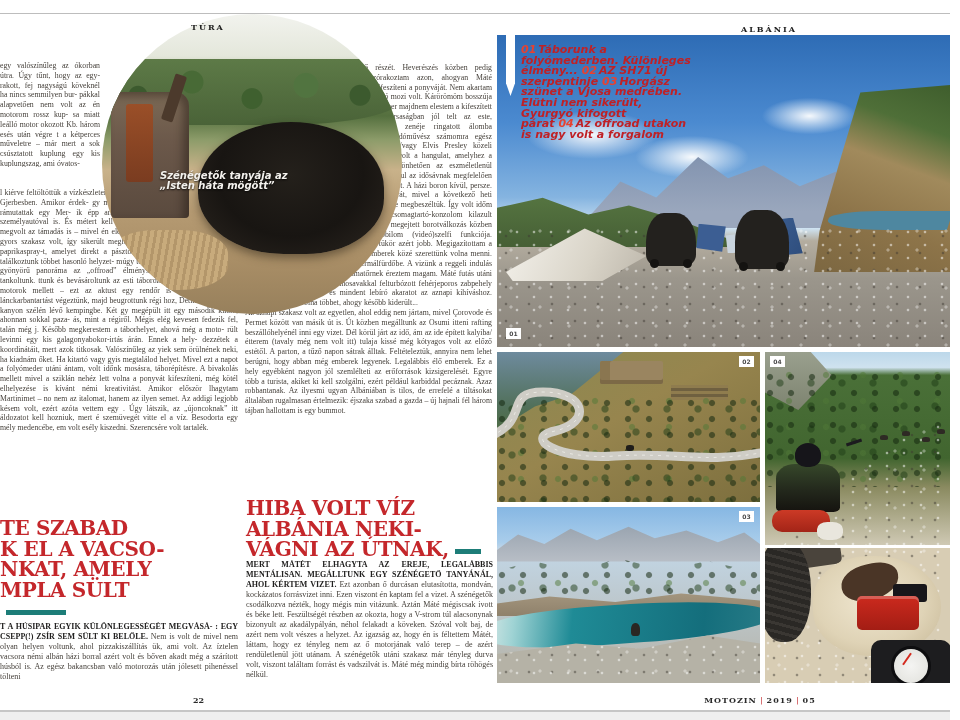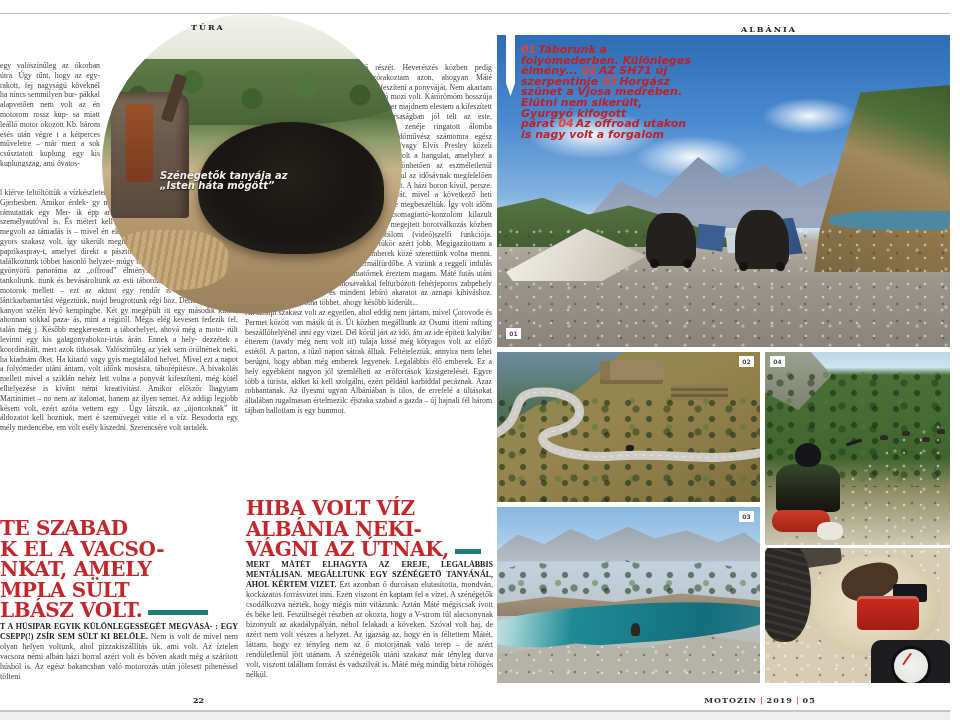--- a/index.html
+++ b/index.html
@@ -203,21 +203,21 @@
     <div class="wrapfloat-l"></div>
     <p>a nap hátralévő részét. Heverészés közben pedig kifejezetten jól szórakoztam azon, ahogyan Máté makacsul igyekezett kifeszíteni a ponyváját. Nem akartam róla lebeszélni, tényleg jó mozi volt. Kárörömöm bosszúja az volt, hogy másnap kétszer majdnem elestem a kifeszített kötelekben. A kitűnő társaságban jól telt az este, lefekvéskor Paolo Nutini zenéje ringatott álomba bennünket. A nevezett előadóművész számomra egész egyértelműen Komár Laci és/vagy Elvis Presley közeli rokonának tűnik. Felejthetetlen volt a hangulat, amelyhez a kevés fényszennyezettségnek köszönhetően az eszméletlenül csillagos égbolt is hozzájárult. Ráadásul az idősávnak megfelelően számos hullócsillag fokozta a hangulatot. A házi boron kívül, persze. Másnap reggel Máté elment futni egy órát, mivel a következő heti versenyére készült. Szüksége volt edzésre, előre megbeszéltük. Így volt időm beszedni a száraz ruhákat, meghúzni a csomagtartó-konzolom kilazult csavarját. A nagyon ráérős készülődés során megejtett borotválkozás közben kipróbáltam, hogyan működik a mobilom (videó)szelfi funkciója. Használhatónak tűnt, de a visszapillantó tükör azért jobb. Megigazítottam a bikinivonalamat is, hiszen aznap már emberek közé szerettünk volna menni. Nem is akárhová: a Petrannál lévő termálfürdőbe. A vizünk a reggeli indulás előtt ismét elfogyott, ezért kicsit amatőrnek éreztem magam. Máté futás utáni reggelije rizsfehérjével és aminosavakkal felturbózott fehérjeporos zabpehely volt. Neki ez adott erőt és mindent lebíró akaratot az aznapi kihíváshoz. Mondjuk, ehetett volna többet, ahogy később kiderült...</p>
     <p>Az aznapi szakasz volt az egyetlen, ahol eddig nem jártam, mivel Çorovode és Permet között van másik út is. Út közben megálltunk az Osumi itteni rafting beszállóhelyénél inni egy vizet. Dél körül járt az idő, ám az ide épített kalyiba/étterem (tavaly még nem volt itt) tulaja kissé még kótyagos volt az előző estétől. A parton, a tűző napon sátrak álltak. Feltételeztük, annyira nem lehet berúgni, hogy abban még emberek legyenek. Legalábbis élő emberek. Ez a hely egyébként nagyon jól szemlélteti az erőforrások kizsigerelését. Egyre több a turista, akiket ki kell szolgálni, ezért például karbiddal pecáznak. Azaz robbantanak. Az ilyesmi ugyan Albániában is tilos, de errefelé a tiltásokat általában rugalmasan értelmezik: éjszaka szabad a gazda – új hajnali fél három tájban hallottam is egy bummot.</p>
   </div>
 
   <div class="abs headline" id="headline-left">
     <div>TE SZABAD</div>
     <div>K EL A VACSO-</div>
     <div>NKAT, AMELY</div>
     <div>MPLA SÜLT</div>
-    <div><span>LBÁSZ VOLT.</span><span class="teal-bar long"></span></div>
+    <div><span class="teal-bar long"></span></div>
   </div>
   <div class="abs lead" id="lead-left">
     <span class="lead-bold">T A HÚSIPAR EGYIK KÜLÖNLEGESSÉGÉT MEGVÁSÁ- : EGY CSEPP(!) ZSÍR SEM SÜLT KI BELŐLE. </span><span>Nem is volt de mivel nem olyan helyen voltunk, ahol pizzakiszállítás ük, ami volt. Az íztelen vacsora némi albán házi borral azért volt és bőven akadt még a szárított húsból is. Az egész bakancsban való motorozás után jólesett pihenéssel tölteni</span>
   </div>
 
   <div class="abs headline" id="headline-right">
     <div>HIBA VOLT VÍZ</div>
     <div>ALBÁNIA NEKI-</div>
     <div><span>VÁGNI AZ ÚTNAK,</span><span class="teal-bar short"></span></div>
   </div>

